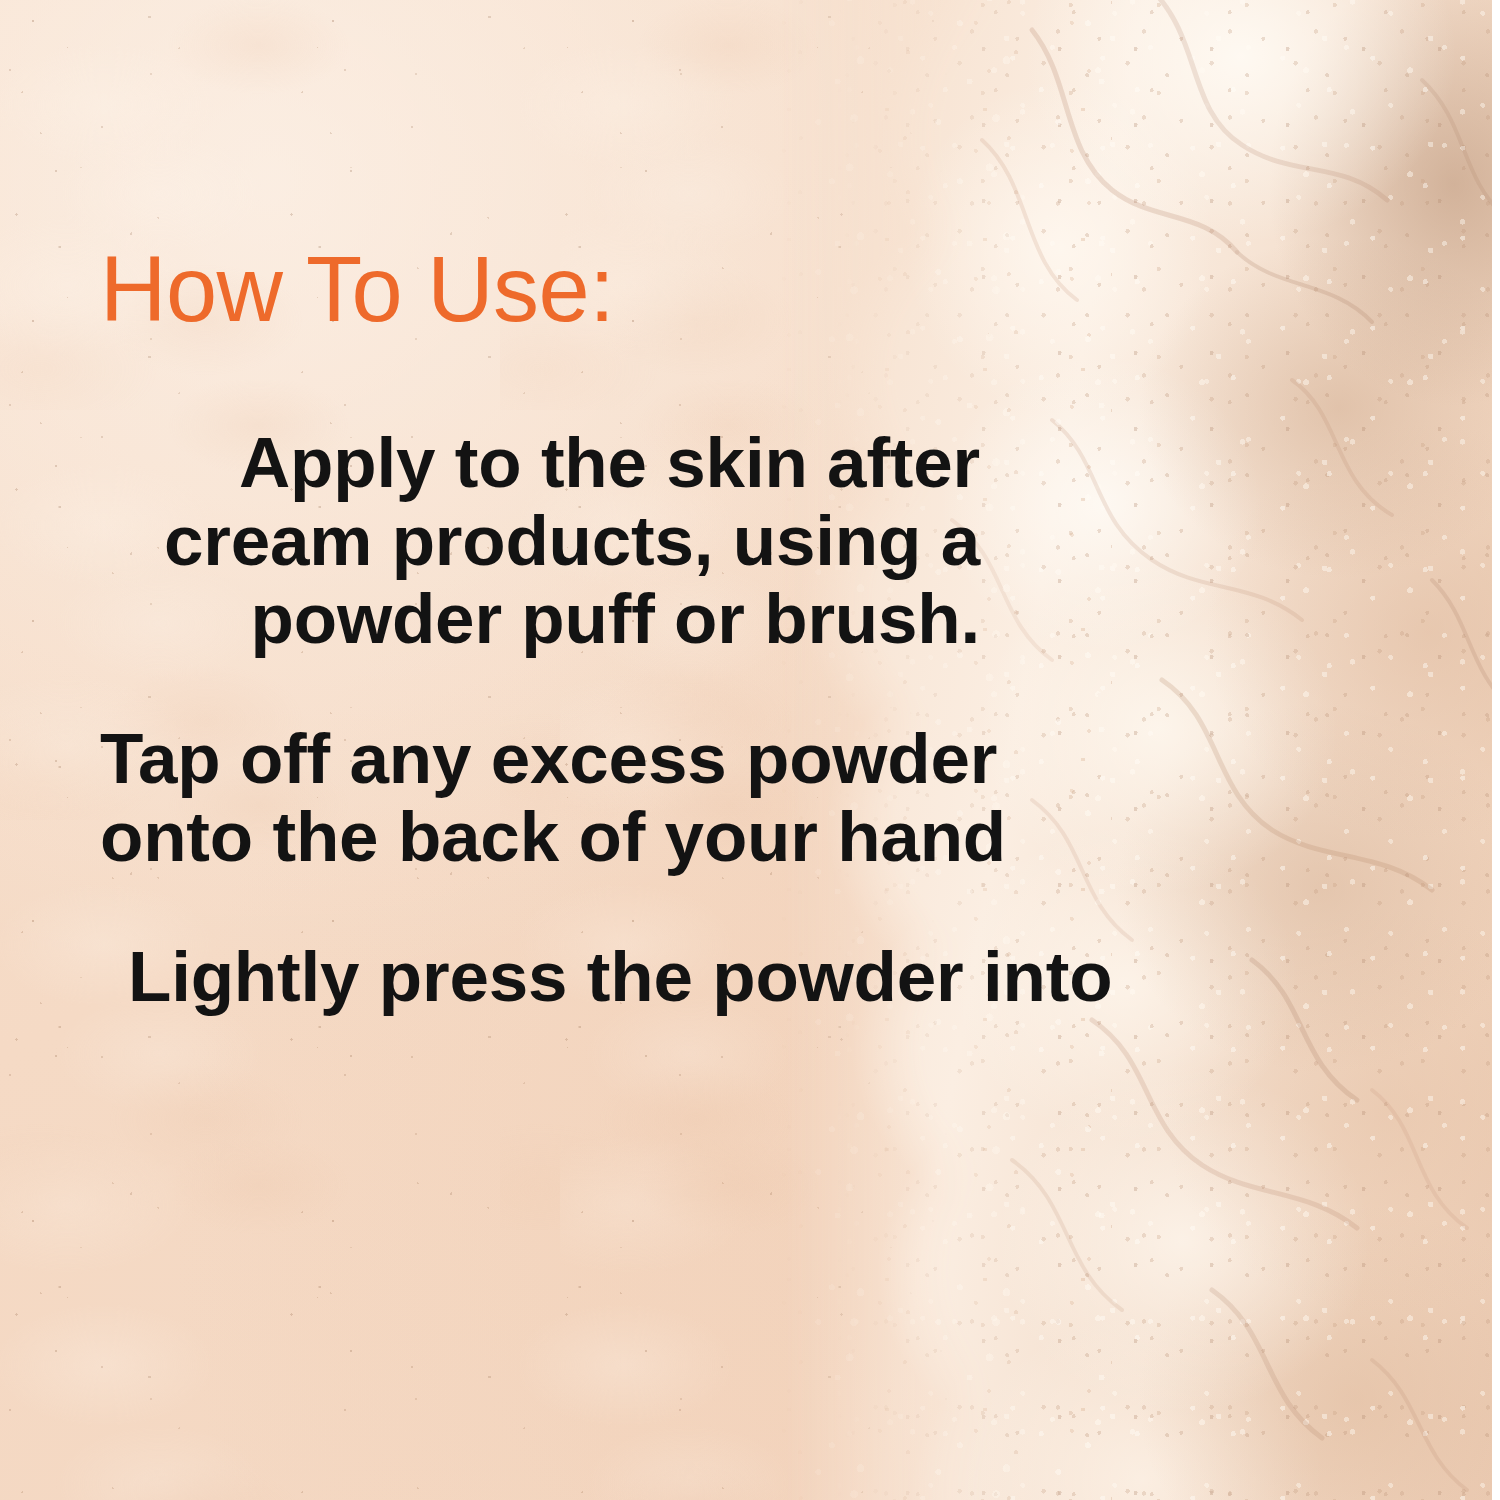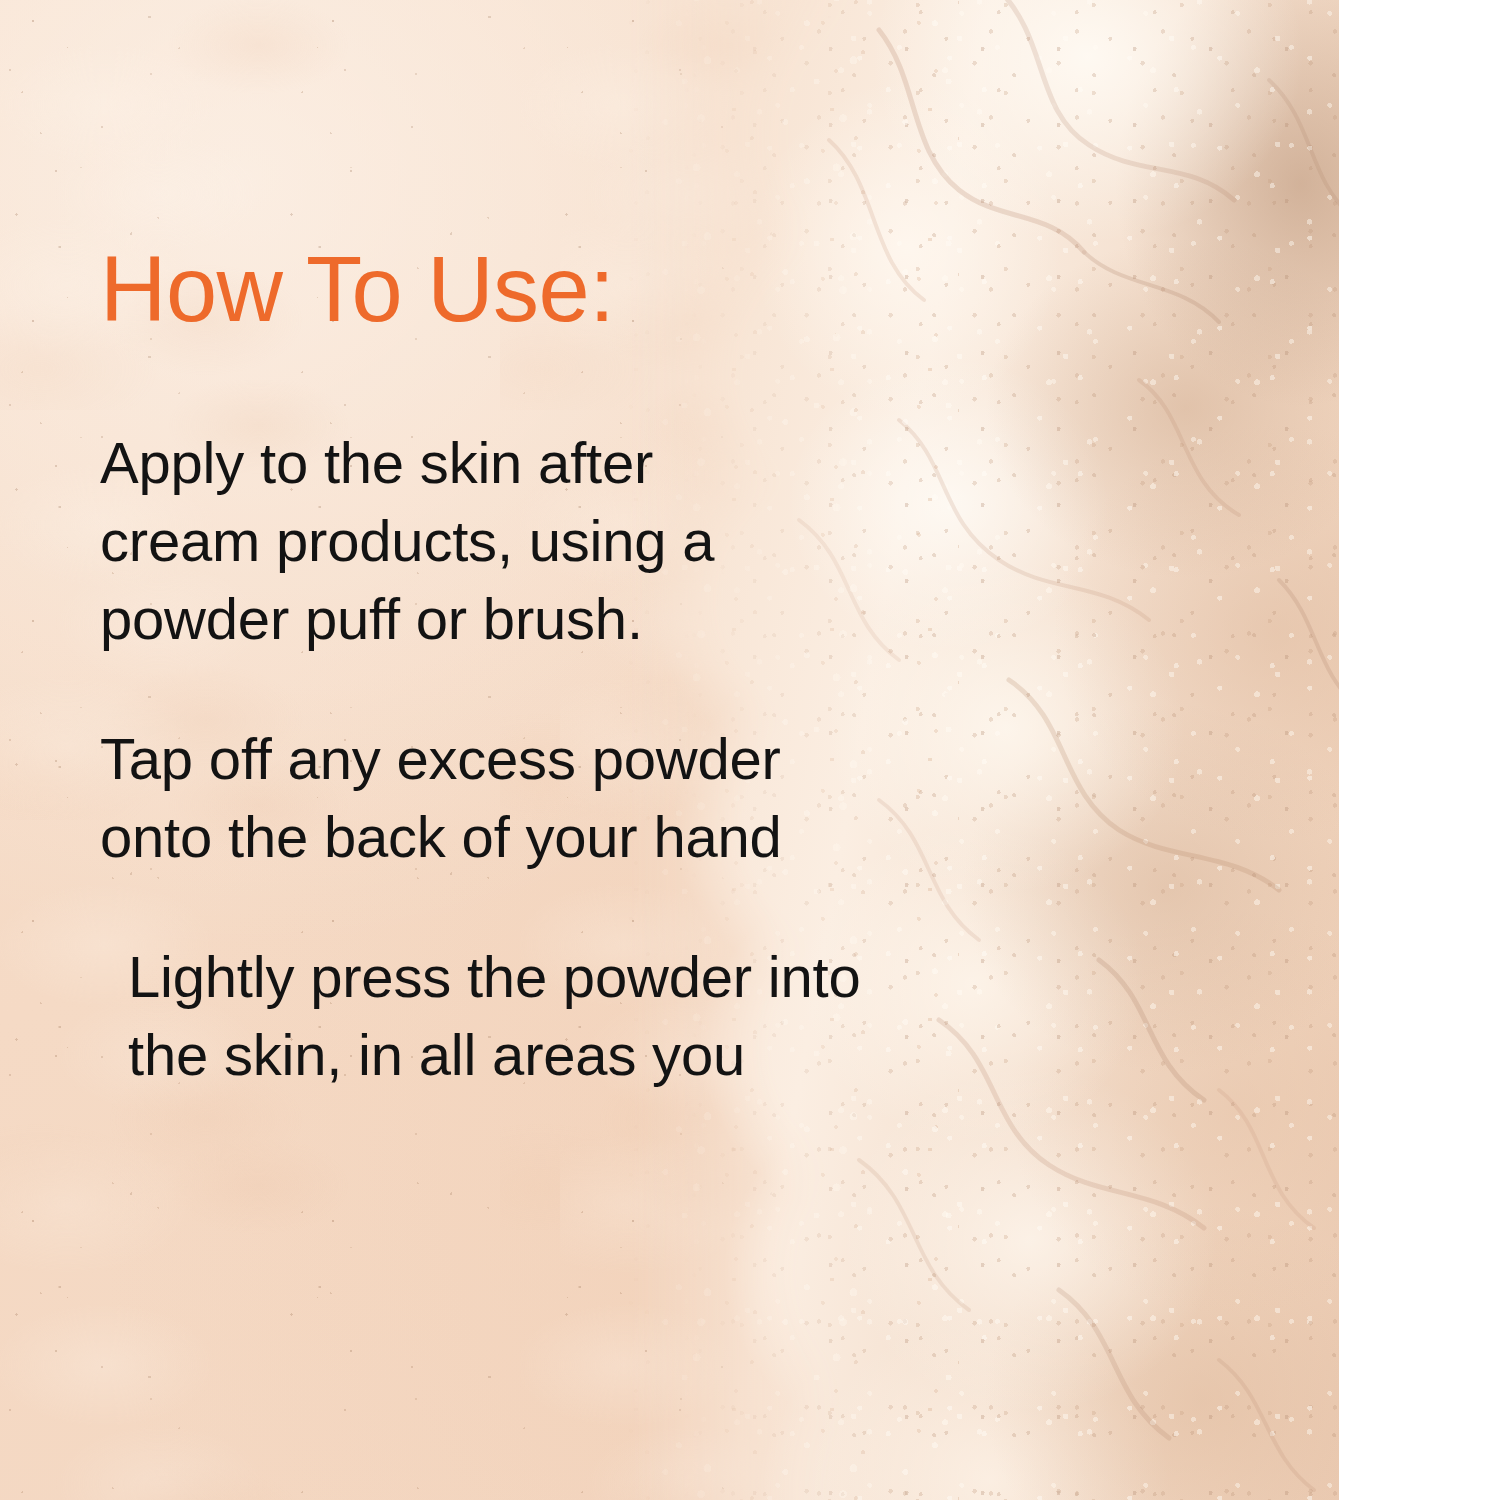--- a/index.html
+++ b/index.html
@@ -3,25 +3,26 @@
 <meta charset="utf-8">
 <style>
   html, body {
     margin: 0;
     padding: 0;
     background: #ffffff;
   }
 
   #canvas {
     position: relative;
-    width: 1339px;
+    width: 1492px;
     height: 1500px;
     overflow: hidden;
     background: #f6ddc9;
     font-family: "Liberation Sans", sans-serif;
+    text-align: right;
   }
 
   
   .bg-base {
     position: absolute;
     inset: 0;
     background:
       radial-gradient(circle at 18% 12%, rgba(255,250,245,0.55) 0%, rgba(255,250,245,0) 45%),
       radial-gradient(circle at 70% 80%, rgba(238,197,168,0.35) 0%, rgba(238,197,168,0) 55%),
       linear-gradient(155deg, #f7e0cd 0%, #f5dac5 48%, #f3d6c0 100%);
@@ -233,23 +234,23 @@
 
   .body-blocks {
     position: absolute;
     top: 424px;
     left: 0;
     width: 880px;
   }
 
   .para {
     margin: 0 0 62px 0;
-    font-size: 58px;
+    font-size: 71px;
     line-height: 78px;
-    font-weight: 400;
+    font-weight: 700;
     letter-spacing: -0.2px;
     color: #131313;
   }
 
   .para:last-child { margin-bottom: 0; margin-left: 28px; }
 
   .para .ln { display: block; white-space: nowrap; }
 </style>
 </head>
 <body>
@@ -303,19 +304,18 @@
         <span class="ln">powder puff or brush.</span>
       </p>
 
       <p class="para">
         <span class="ln">Tap off any excess powder</span>
         <span class="ln">onto the back of your hand</span>
       </p>
 
       <p class="para">
         <span class="ln">Lightly press the powder into</span>
-        <span class="ln">the skin, in all areas you</span>
       </p>
 
     </div>
   </div>
 
 </div>
 
 </body></html>

